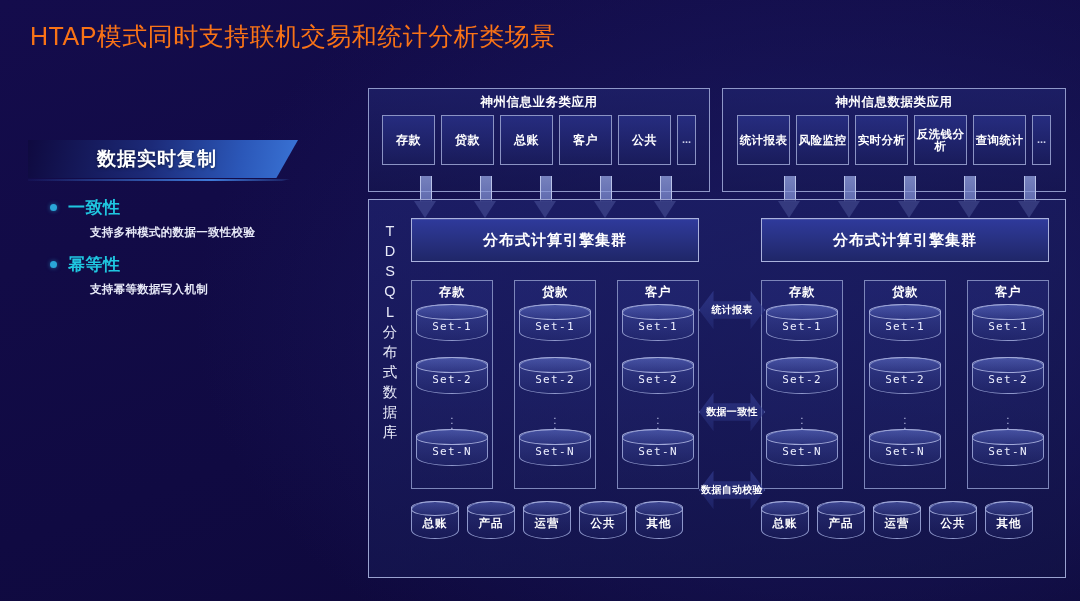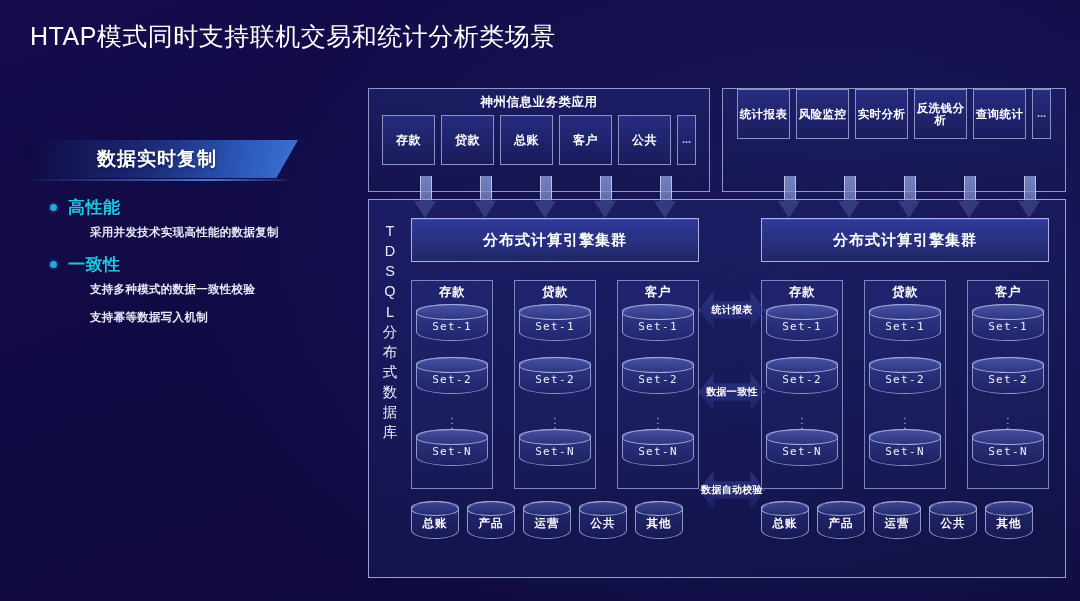--- a/index.html
+++ b/index.html
@@ -18,21 +18,21 @@
     position: relative;
   }
 
   
   .slide-title {
     position: absolute;
     left: 30px; top: 20px;
     font-size: 25px;
     font-weight: 500;
     letter-spacing: .5px;
-    color: #ffffff;
+    color: #f97316;
     white-space: nowrap;
   }
 
   
   .left-panel { position: absolute; left: 28px; top: 140px; width: 320px; }
 
   .banner-wrap { position: relative; height: 38px; width: 270px; }
   .banner-bg {
     position: absolute; inset: 0;
     background: linear-gradient(100deg, #0f0a40 0%, #1c2a78 45%, #2b57b8 78%, #3a74d6 100%);
@@ -216,55 +216,52 @@
     background: linear-gradient(180deg, rgba(58,70,160,.55), rgba(38,46,122,.5));
     border: 1px solid rgba(150,162,225,.55);
     clip-path: polygon(0% 50%, 22% 6%, 22% 30%, 78% 30%, 78% 6%, 100% 50%, 78% 94%, 78% 70%, 22% 70%, 22% 94%);
   }
   .biarrow .txt {
     position: absolute; inset: 0; display: flex; align-items: center; justify-content: center;
     font-size: 10px; font-weight: bold; color: #ffffff; letter-spacing: .3px;
     white-space: nowrap;
   }
   .biarrow.a1 { top: 88px; }
-  .biarrow.a2 { top: 170px; }
+  .biarrow.a2 { top: 190px; }
   .biarrow.a3 { top: 268px; text-align: right; }
 </style>
 </head>
 <body>
 
 <div class="slide-title">HTAP模式同时支持联机交易和统计分析类场景</div>
 
 <div class="left-panel">
 
   <div class="banner-wrap">
     <div class="banner-bg"></div>
     <div class="banner-line"></div>
     <div class="banner-text">数据实时复制</div>
   </div>
 
   <div class="feature-list">
 
-    <div class="feature">
-      <div class="feature-head">
-        <span class="bullet"></span>
-        <span class="feature-title">高性能</span>
-      </div>
-      <div class="feature-desc">采用并发技术实现高性能的数据复制</div>
-    </div>
 
     <div class="feature">
       <div class="feature-head">
         <span class="bullet"></span>
         <span class="feature-title">一致性</span>
       </div>
       <div class="feature-desc">支持多种模式的数据一致性校验</div>
     </div>
 
     <div class="feature">
+      <div class="feature-head">
+        <span class="bullet"></span>
+        <span class="feature-title">幂等性</span>
+      </div>
       <div class="feature-desc">支持幂等数据写入机制</div>
     </div>
 
   </div>
 </div>
 
 <div class="diagram">
 
   <div class="app-group left">
     <div class="app-group-title">神州信息业务类应用</div>
@@ -272,20 +269,21 @@
       <div class="app-box">存款</div>
       <div class="app-box">贷款</div>
       <div class="app-box">总账</div>
       <div class="app-box">客户</div>
       <div class="app-box">公共</div>
       <div class="app-box ellipsis">...</div>
     </div>
   </div>
 
   <div class="app-group right">
+    <div class="app-group-title">神州信息数据类应用</div>
     <div class="app-row">
       <div class="app-box multiline">统计报表</div>
       <div class="app-box multiline">风险监控</div>
       <div class="app-box multiline">实时分析</div>
       <div class="app-box multiline">反洗钱分析</div>
       <div class="app-box multiline">查询统计</div>
       <div class="app-box ellipsis">...</div>
     </div>
   </div>
 

